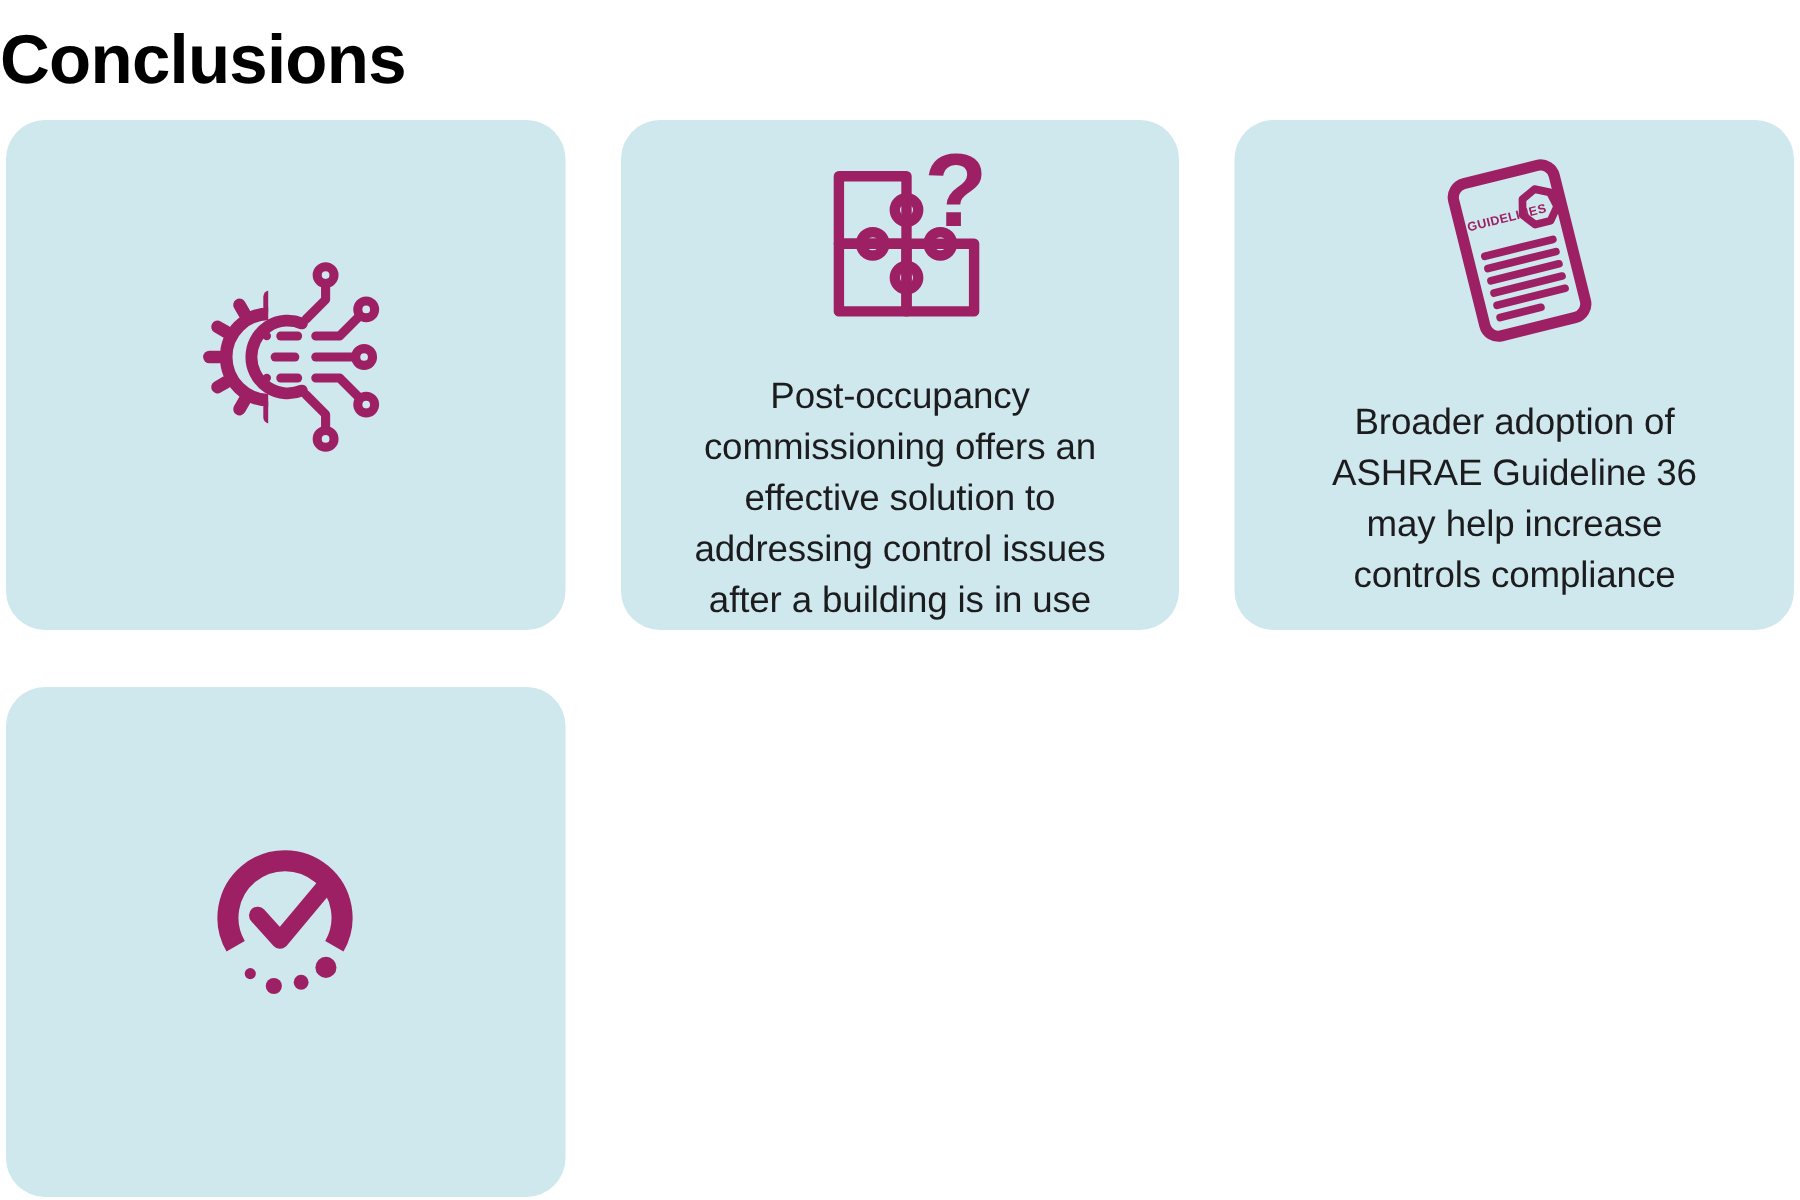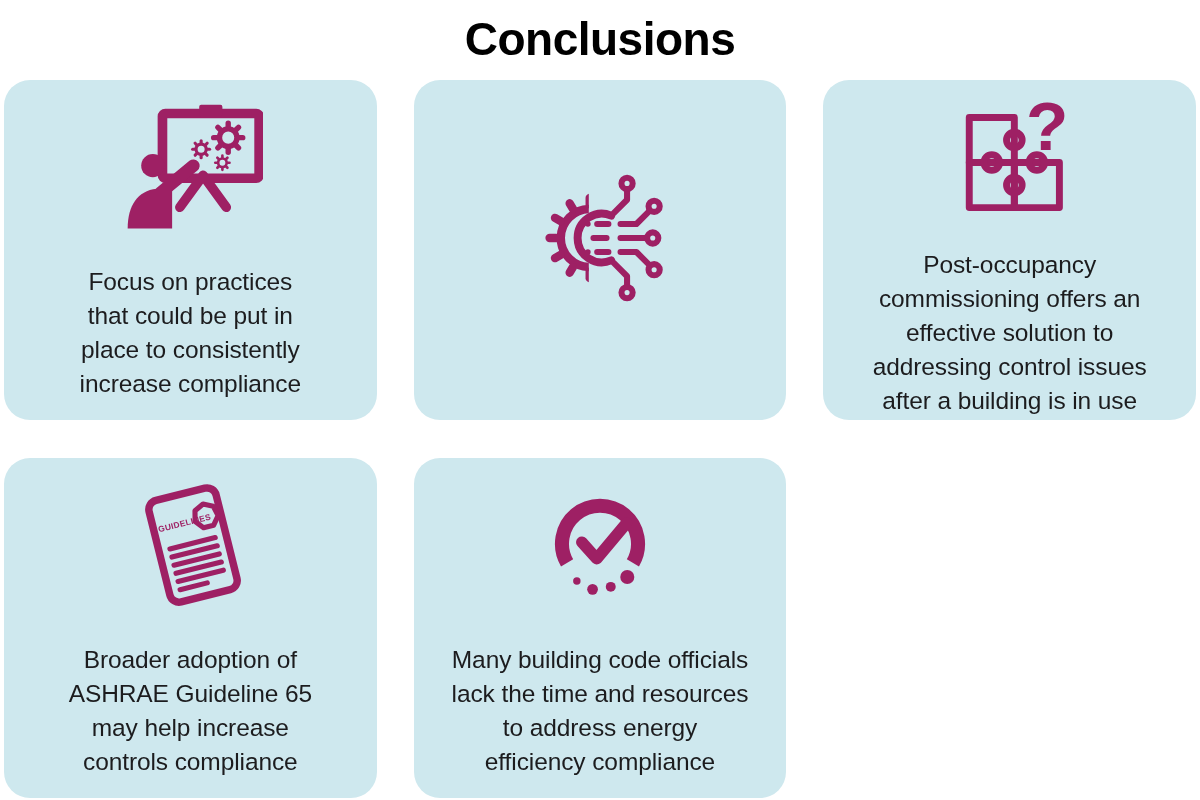--- a/index.html
+++ b/index.html
@@ -7,21 +7,21 @@
     --text:#1c1c1e; --title:#000000;
   }
   *{box-sizing:border-box;}
   html,body{margin:0;padding:0;}
   body{
     width:1200px;height:800px;overflow:hidden;position:relative;
     background:var(--background);
     font-family:"Liberation Sans",sans-serif;
   }
   .title{
-    margin:0;padding-top:12px;text-align:center;
+    margin:0;padding-top:12px;text-align:left;
     font-size:46px;line-height:54px;font-weight:700;letter-spacing:-0.5px;
     color:var(--title);
   }
   .grid{
     position:absolute;top:80px;left:4px;right:4px;
     display:grid;grid-template-columns:repeat(3,1fr);
     grid-template-rows:340px 340px;gap:38px 37px;
   }
   .card{
     background:var(--card-bg);border-radius:26px;
@@ -57,39 +57,20 @@
         <line x1="9.2" y1="-9.2" x2="12.4" y2="-12.4"></line>
       </g>
     </g>
   </defs>
 </svg>
 
 <h1 class="title">Conclusions</h1>
 
 <section class="grid">
 
-  <article class="card">
-    <div class="icon-box">
-      <svg width="145" height="145" viewBox="0 0 150 150">
-        <path d="M64,113 L88,80 L112,113" fill="none" stroke="currentColor" stroke-width="10" stroke-linecap="round" stroke-linejoin="round"></path>
-        <rect x="46" y="16" width="100" height="67" rx="3" fill="none" stroke="currentColor" stroke-width="10"></rect>
-        <rect x="84" y="7" width="24" height="12" rx="2" fill="currentColor"></rect>
-        <use href="#gear" transform="translate(114,41) scale(0.86)"></use>
-        <use href="#gear" transform="translate(86,53) scale(0.5)"></use>
-        <use href="#gear" transform="translate(108,67) scale(0.42)"></use>
-        <line x1="44" y1="98" x2="78" y2="70" stroke="currentColor" stroke-width="13" stroke-linecap="round"></line>
-        <circle cx="36" cy="70" r="12" fill="currentColor"></circle>
-        <path d="M10,135 C10,112 20,96 40,94 L56,94 L56,135 Z" fill="currentColor"></path>
-      </svg>
-    </div>
-    <p class="card-text">Focus on practices
-that could be put in
-place to consistently
-increase compliance</p>
-  </article>
 
   <article class="card">
     <div class="icon-box">
       <svg width="140" height="140" viewBox="0 0 150 150">
         <defs>
             <clipPath id="clipL">
               <rect x="4" y="8" width="59" height="134"></rect>
             </clipPath>
           </defs>
         <g clip-path="url(#clipL)">
@@ -162,36 +143,32 @@
             <line x1="54" y1="79" x2="104" y2="79"></line>
             <line x1="54" y1="88" x2="104" y2="88"></line>
             <line x1="54" y1="97" x2="104" y2="97"></line>
             <line x1="54" y1="106" x2="104" y2="106"></line>
             <line x1="54" y1="115" x2="84" y2="115"></line>
           </g>
         </g>
       </svg>
     </div>
     <p class="card-text">Broader adoption of
-ASHRAE Guideline 65
+ASHRAE Guideline 36
 may help increase
 controls compliance</p>
   </article>
 
   <article class="card">
     <div class="icon-box">
       <svg width="124" height="124" viewBox="0 0 150 150">
         <path d="M35.2,93 A46,46 0 1 1 114.8,93" fill="none" stroke="currentColor" stroke-width="17"></path>
         <path d="M53,68 L71,88 L107,45" fill="none" stroke="currentColor" stroke-width="14" stroke-linecap="round" stroke-linejoin="round"></path>
         <circle cx="47" cy="115" r="4.5" fill="currentColor"></circle>
         <circle cx="66" cy="125" r="6.5" fill="currentColor"></circle>
         <circle cx="88" cy="122" r="6" fill="currentColor"></circle>
         <circle cx="108" cy="110" r="8.5" fill="currentColor"></circle>
       </svg>
     </div>
-    <p class="card-text">Many building code officials
-lack the time and resources
-to address energy
-efficiency compliance</p>
   </article>
 
 
 </section>
 
 </body></html>

